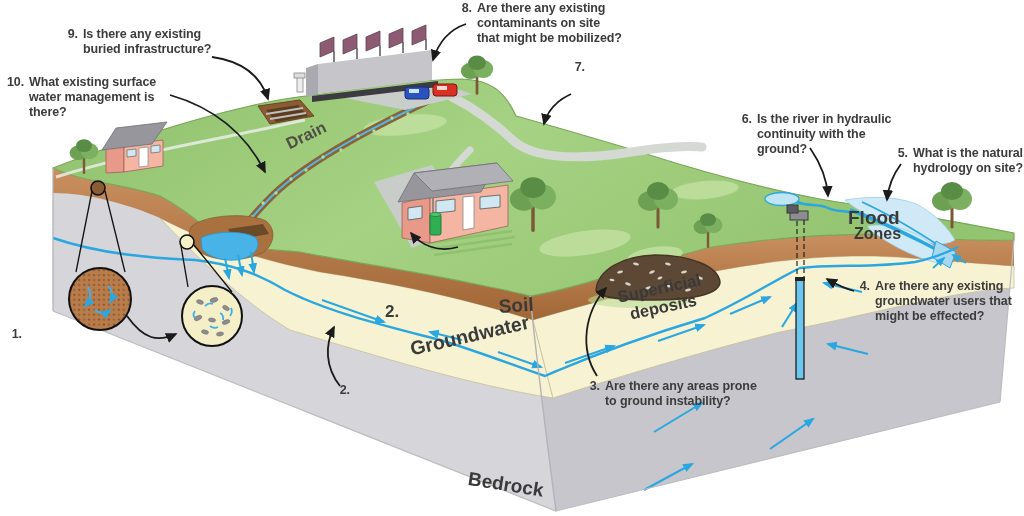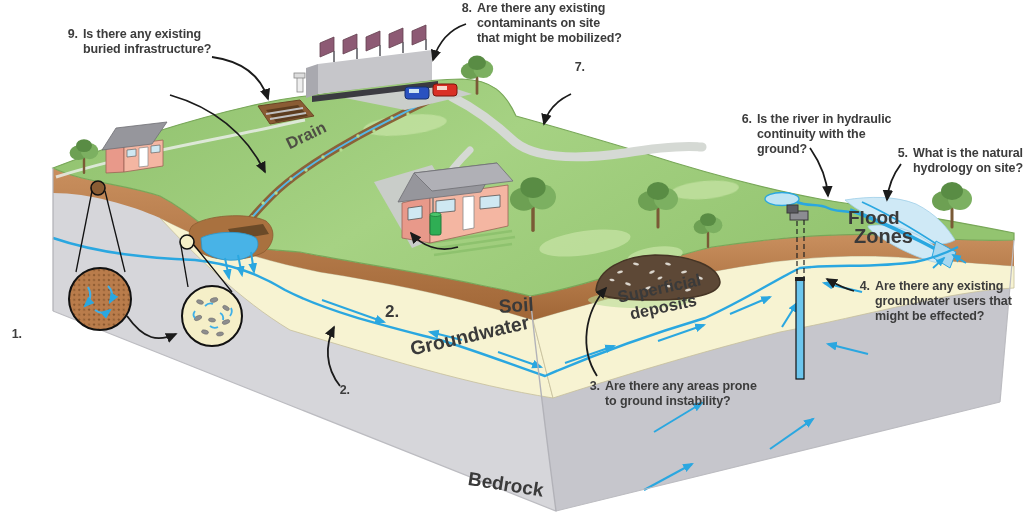--- a/index.html
+++ b/index.html
@@ -353,24 +353,30 @@
       <span class="qn">8.</span>
       <div class="qt" style="width:168px">Are there any existing
 contaminants on site
 that might be mobilized?</div>
     </div>
 <div class="q" style="left:58px;top:27px">
       <span class="qn">9.</span>
       <div class="qt" style="width:150px">Is there any existing
 buried infrastructure?</div>
     </div>
+<div class="q" style="left:4px;top:75px">
+      <span class="qn">10.</span>
+      <div class="qt" style="width:148px">What existing surface
+water management is
+there?</div>
+    </div>
 
 <div class="lbl" style="left:283px;top:136px;font-size:16.5px;color:#4e4e44;transform:rotate(-26deg)">Drain</div>
 <div class="lbl" style="left:498px;top:296px;font-size:19px;transform:rotate(-4deg)">Soil</div>
 <div class="lbl" style="left:408px;top:338px;font-size:19.5px;transform:rotate(-13deg)">Groundwater</div>
 <div class="lbl" style="left:616px;top:288px;font-size:16.5px;text-align:center;transform:rotate(-12deg)">Superficial
 deposits</div>
 <div class="lbl" style="left:470px;top:468px;font-size:19px;transform:rotate(9deg)">Bedrock</div>
 <div class="lbl" style="left:848px;top:207px;font-size:19px">Flood</div>
-<div class="lbl" style="left:854px;top:225px;font-size:20px">Zones</div>
+<div class="lbl" style="left:854px;top:225px;font-size:16px">Zones</div>
 <div class="lbl" style="left:385px;top:302px;font-size:17px;font-weight:700">2.</div>
 
 </div>
 
 </body></html>

